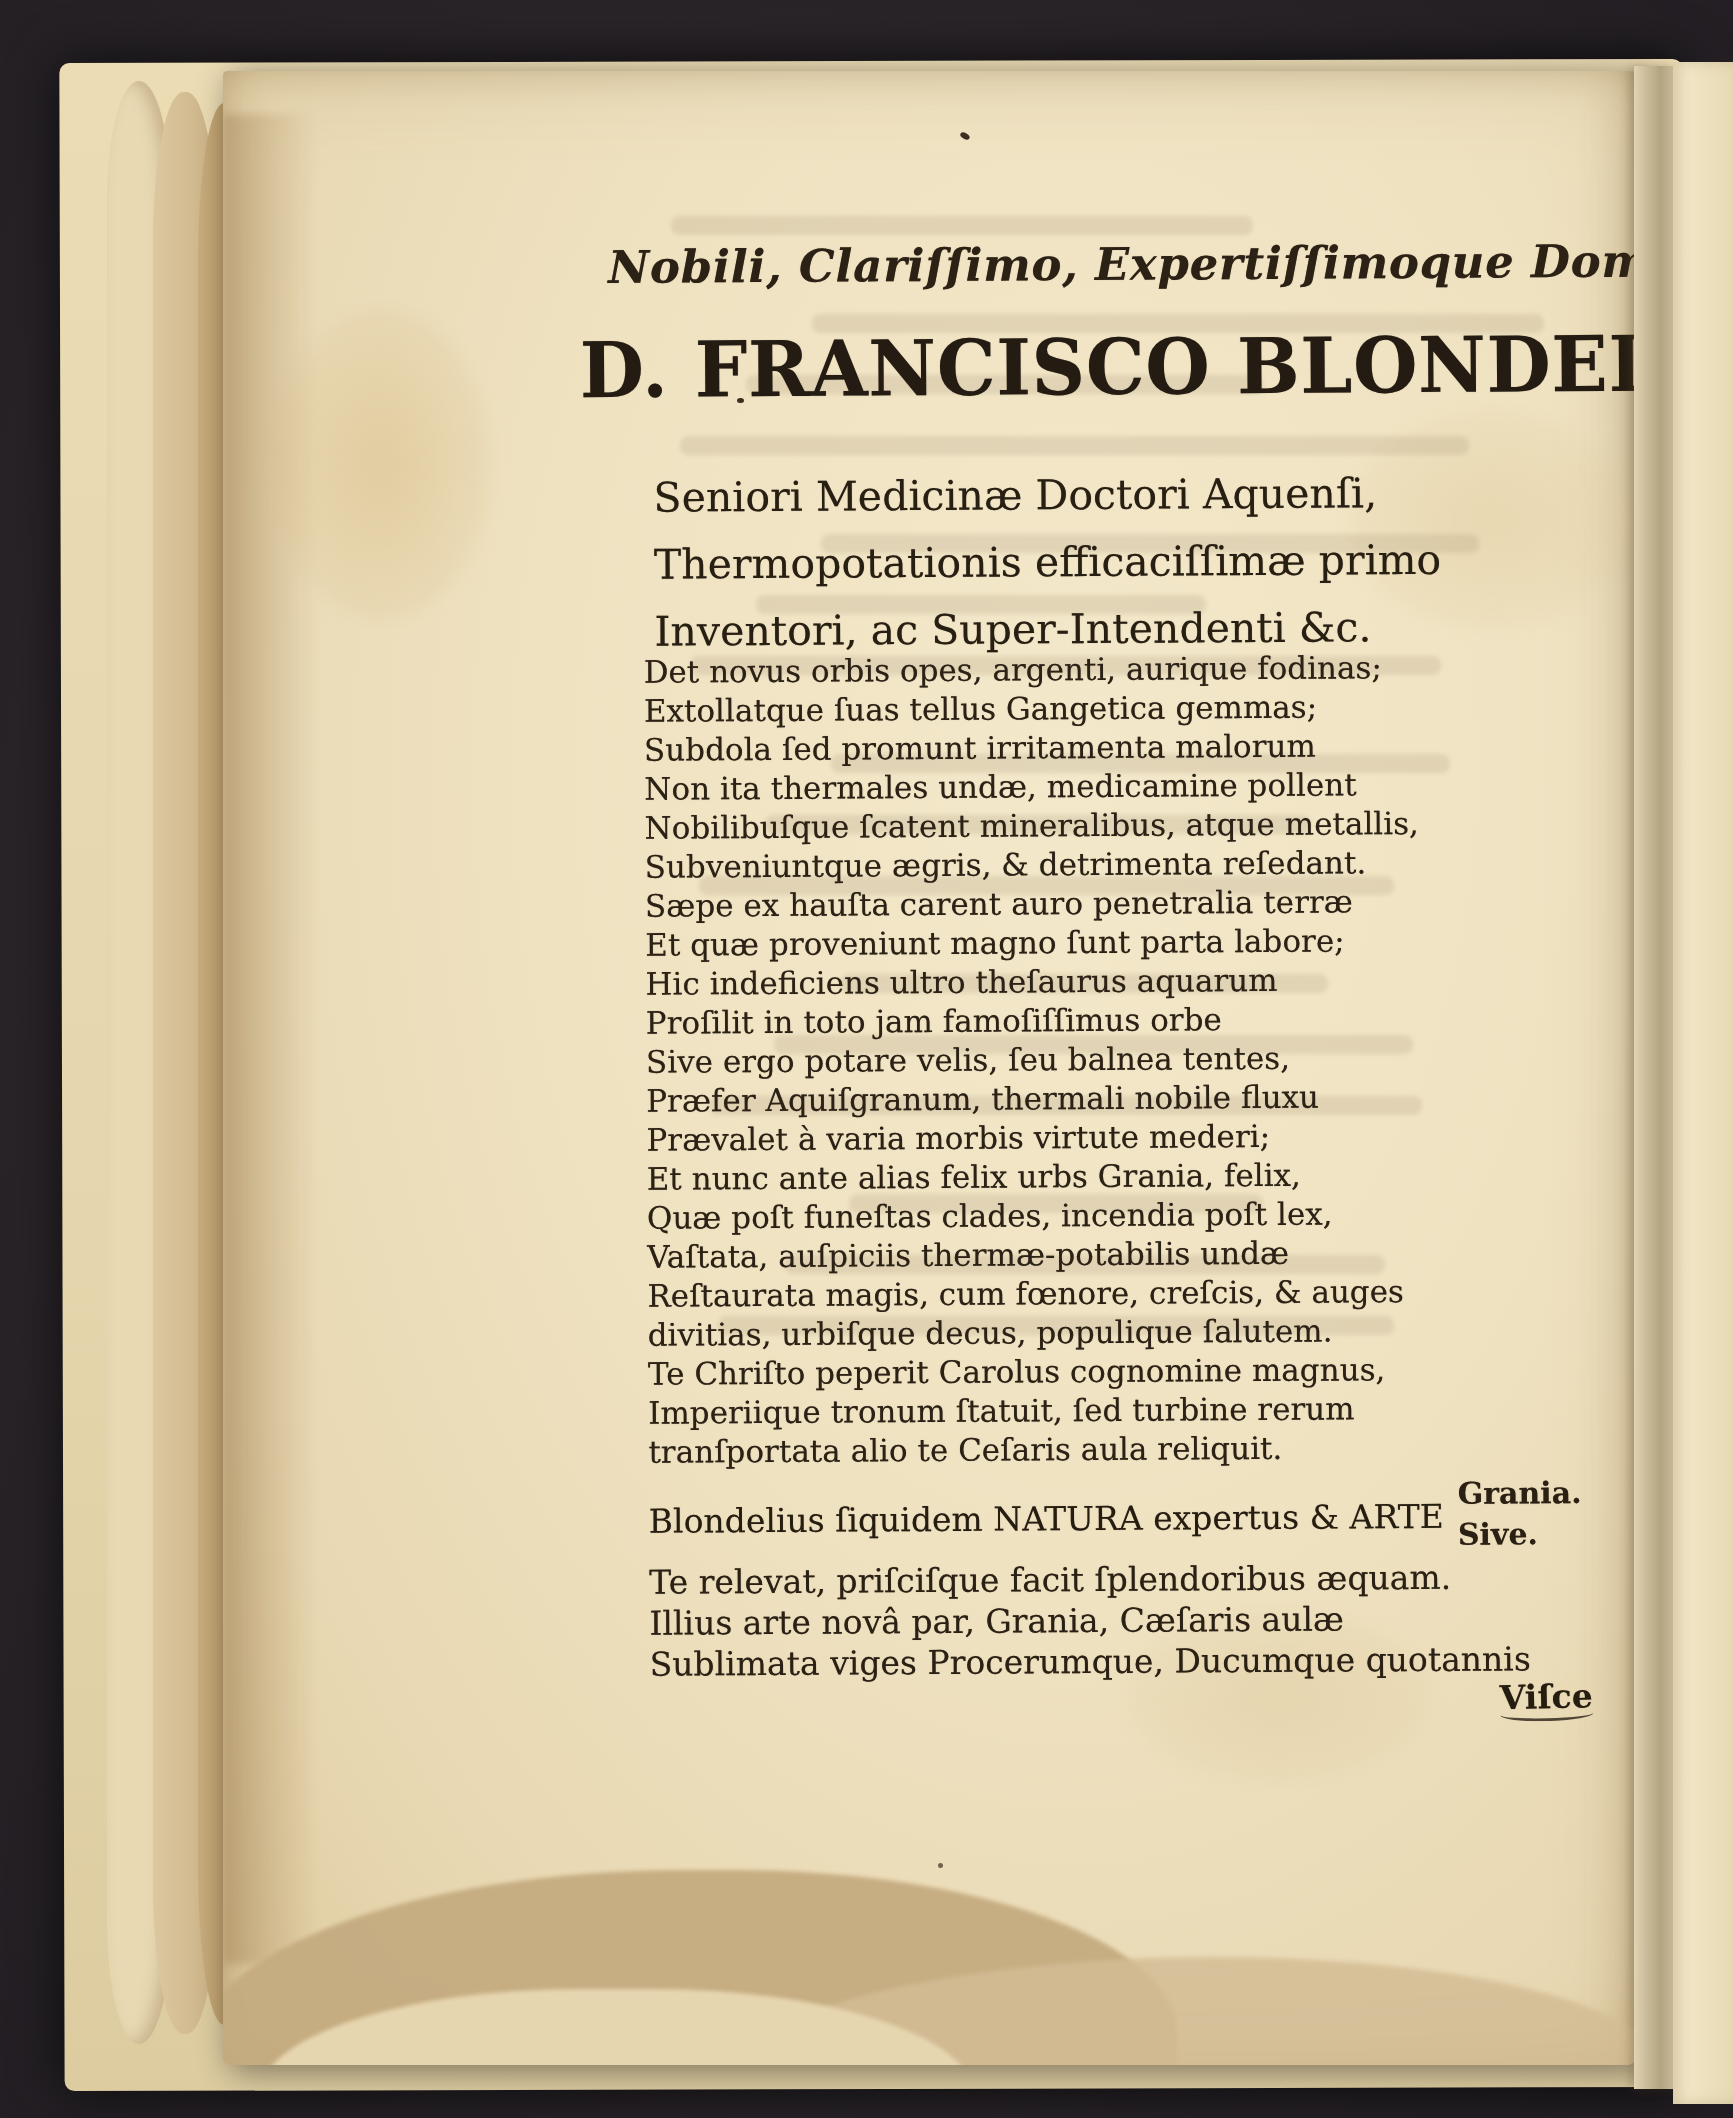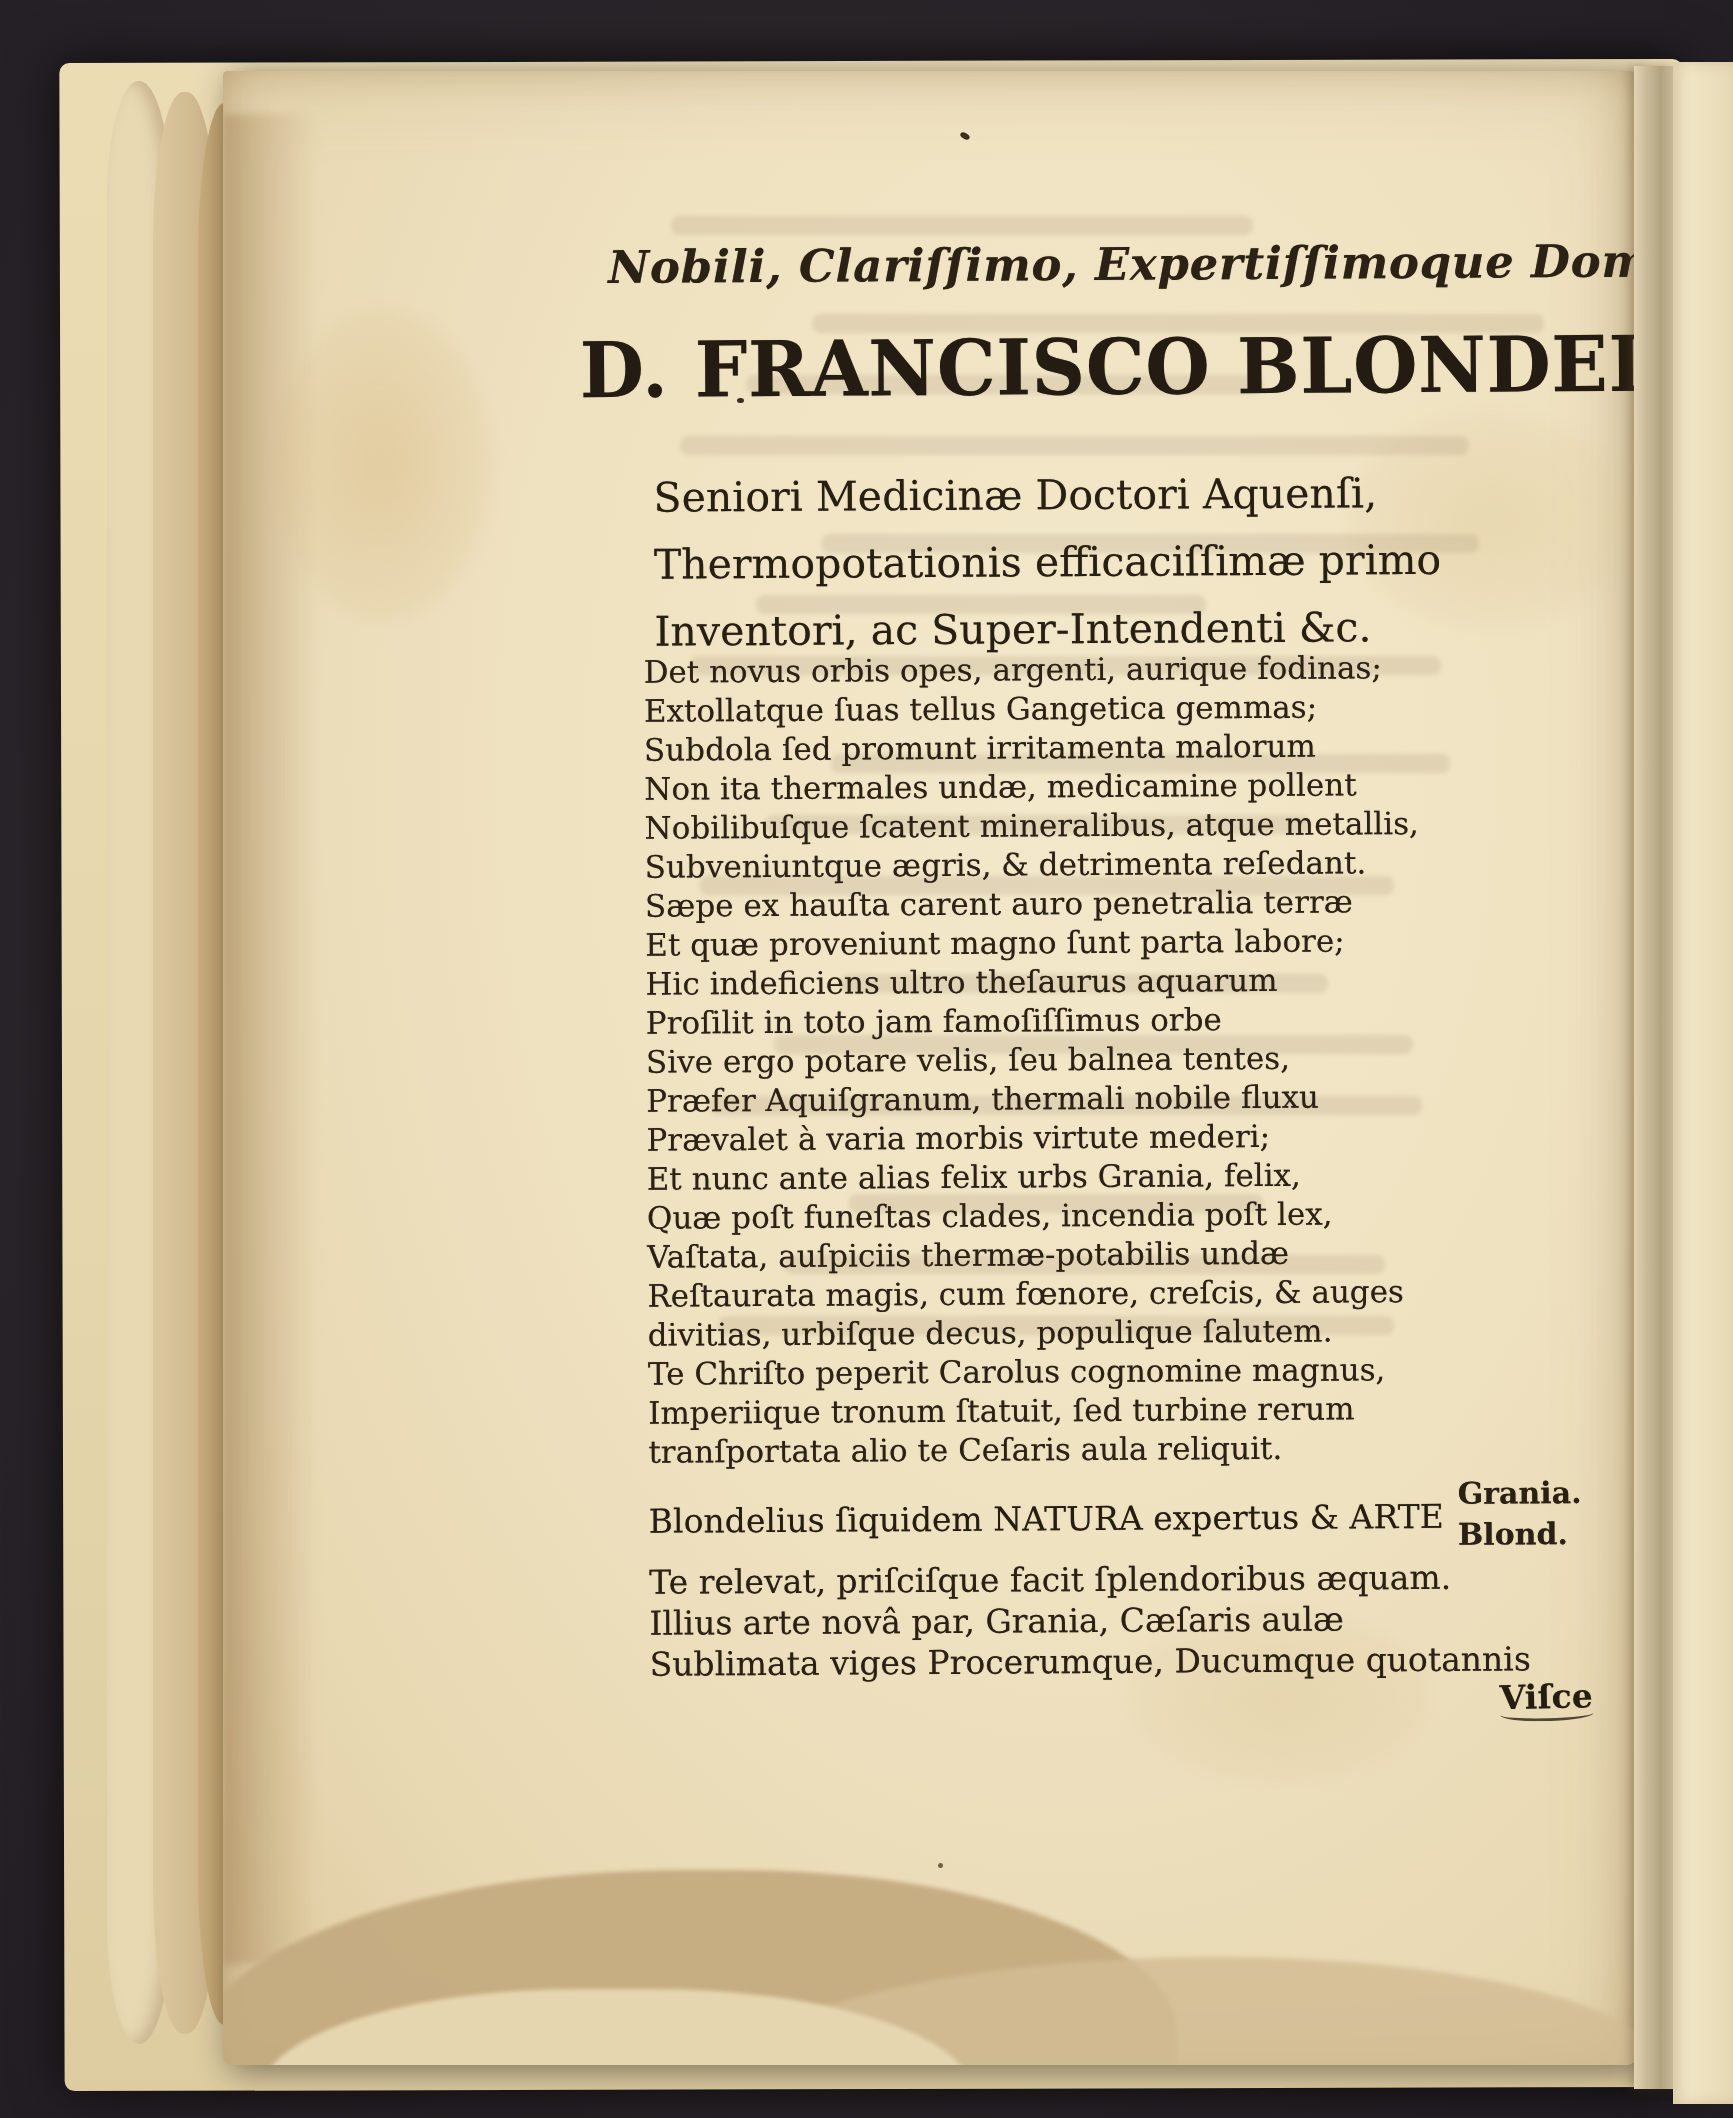--- a/index.html
+++ b/index.html
@@ -205,21 +205,21 @@
         <div>divitias, urbiſque decus, populique ſalutem.</div>
         <div>Te Chriſto peperit Carolus cognomine magnus,</div>
         <div>Imperiique tronum ſtatuit, ſed turbine rerum</div>
         <div>tranſportata alio te Ceſaris aula reliquit.</div>
       </div>
 
     <div class="closing-1">Blondelius ſiquidem NATURA expertus &amp; ARTE</div>
 
     <div class="margin-note">
       <div>Grania.</div>
-      <div>Blond.</div>
+      <div>Sive.</div>
     </div>
 
     <div class="closing-rest">
 
     <div>Te relevat, priſciſque facit ſplendoribus æquam.</div>
         <div>Illius arte novâ par, Grania, Cæſaris aulæ</div>
         <div>Sublimata viges Procerumque, Ducumque quotannis</div>
       </div>
 
     <div class="catchword">

